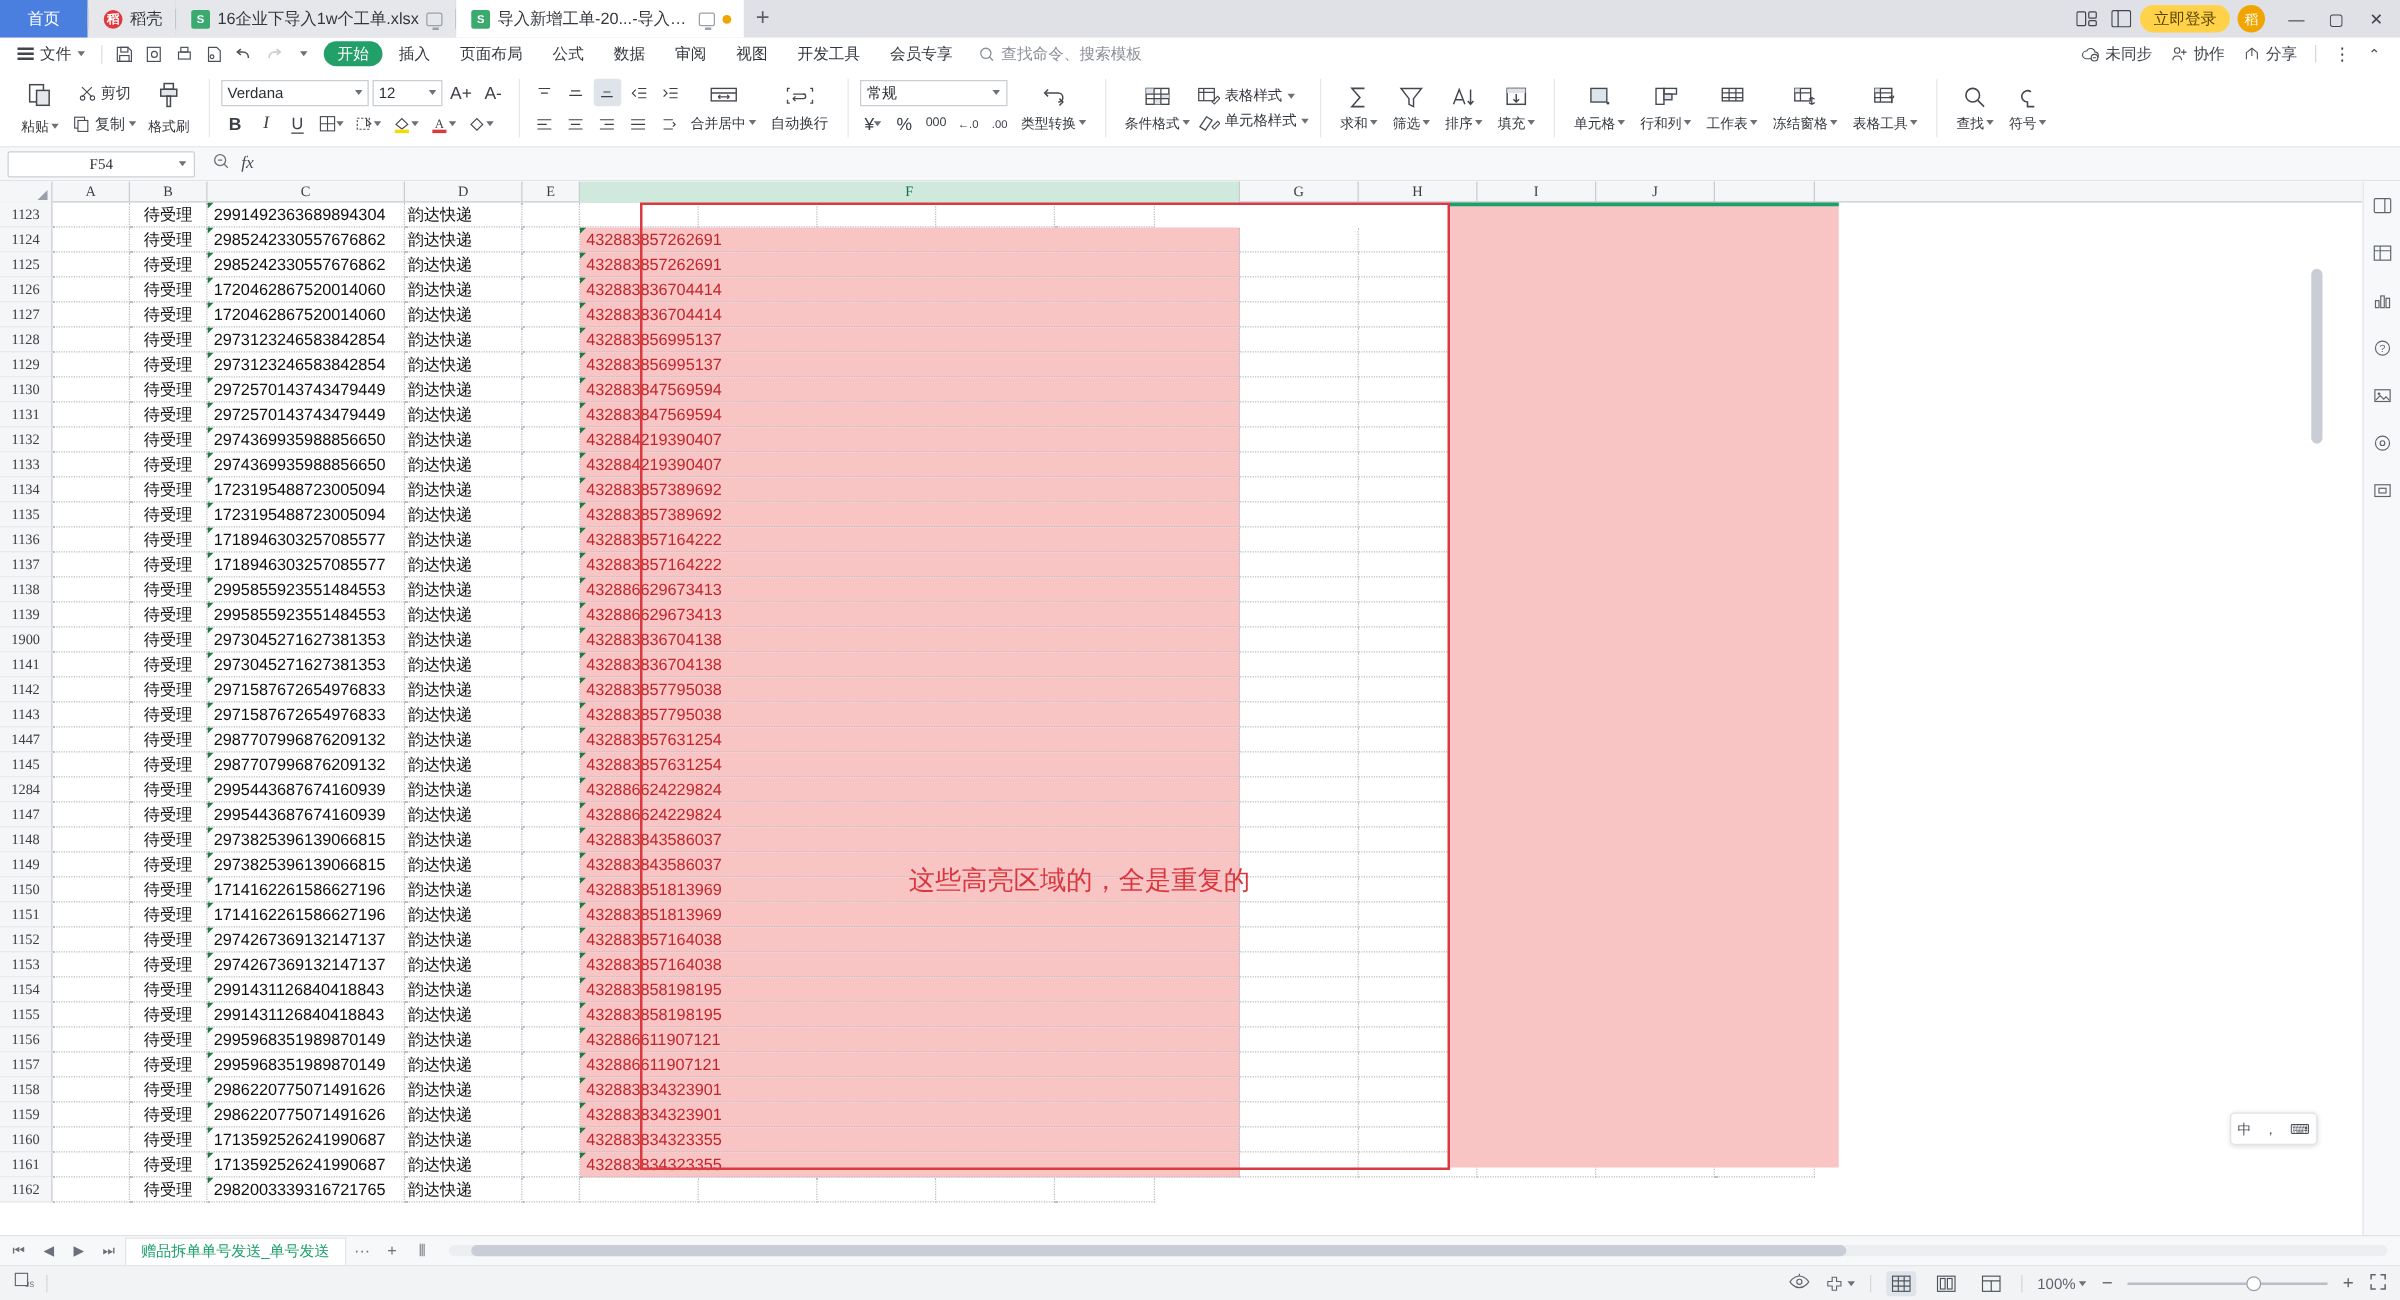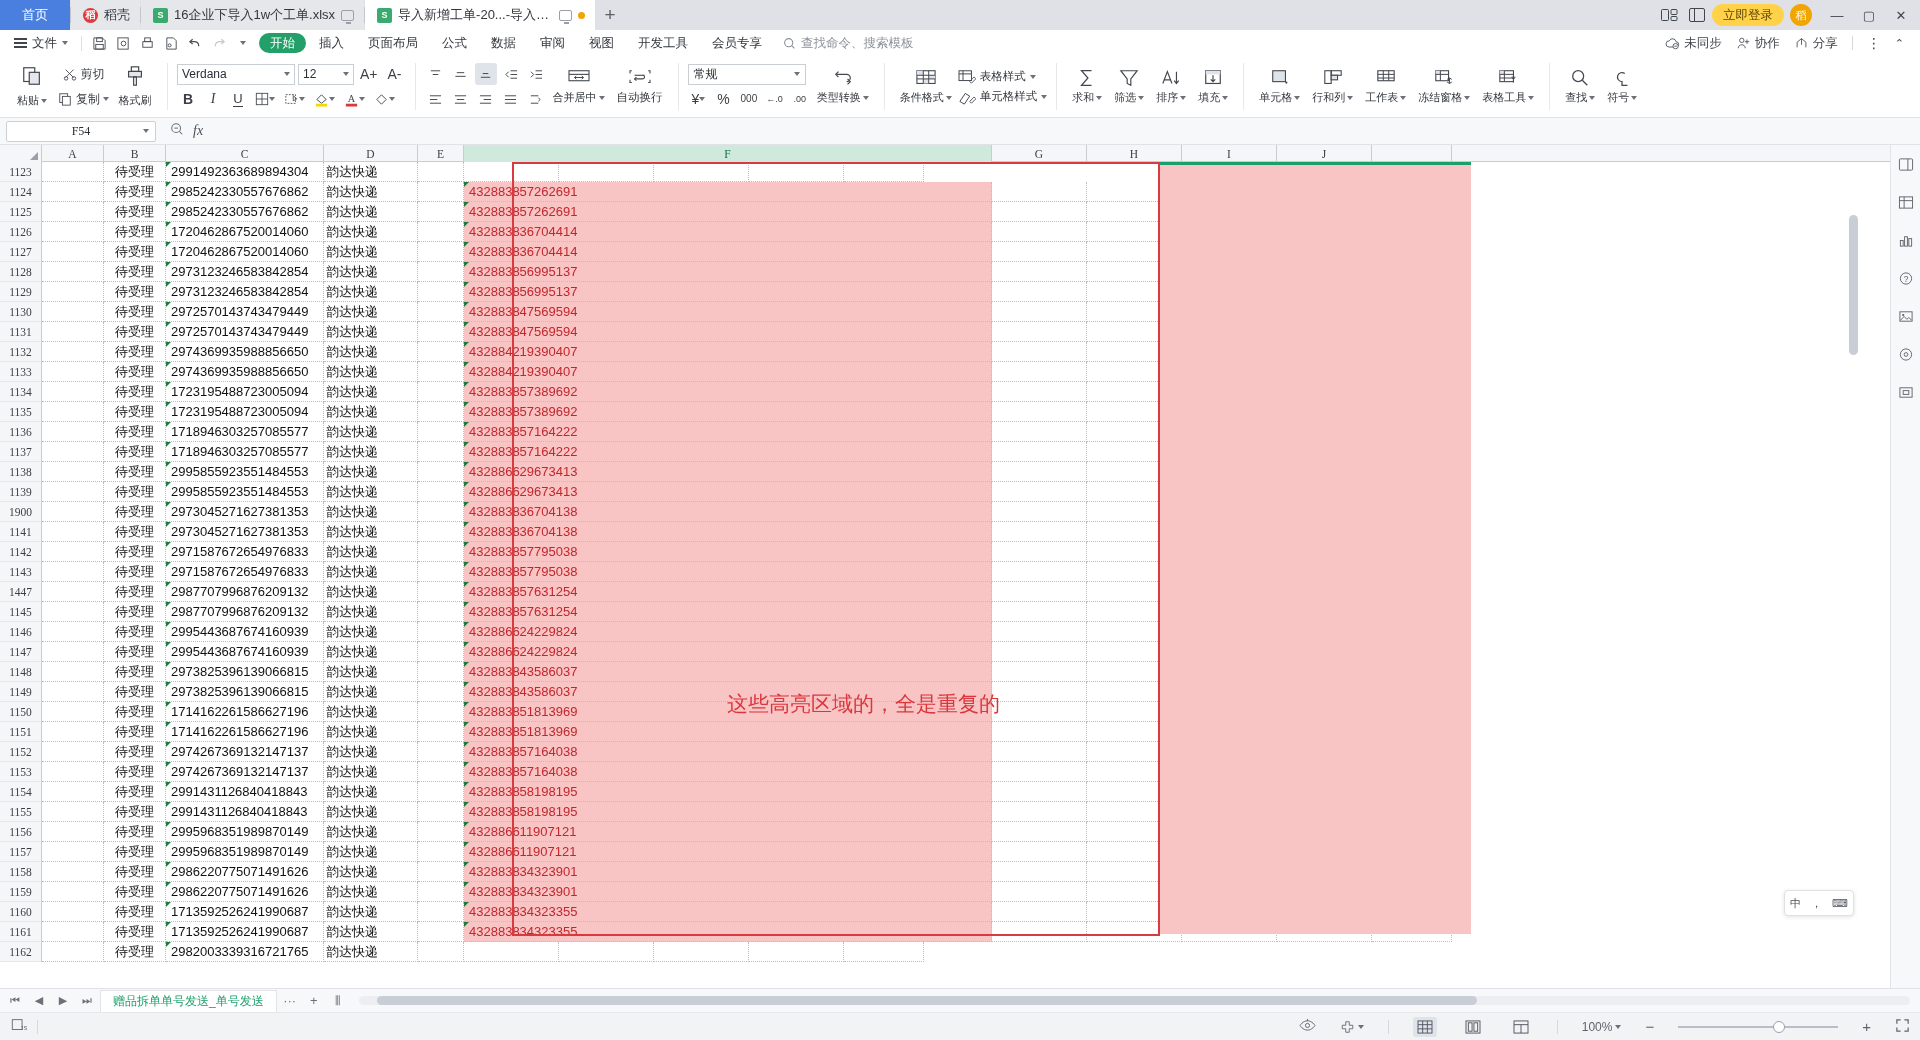--- a/index.html
+++ b/index.html
@@ -125,21 +125,21 @@
   .sheetbar{height:24px;background:#f7f8fa;border-top:1px solid #e0e2e6;display:flex;align-items:center;padding:0 4px;gap:2px;flex:none;}
   .navb{width:22px;height:20px;display:flex;align-items:center;justify-content:center;color:#6b7079;font-size:11px;}
   .sheettab{height:22px;background:#fff;display:flex;align-items:center;padding:0 12px;font-size:12px;color:#1aa06a;border:1px solid #e2e4e8;border-bottom:none;}
   .shm{width:22px;height:20px;display:flex;align-items:center;justify-content:center;color:#6b7079;font-size:13px;}
   .hscroll{flex:1;height:9px;background:#eceef1;border-radius:5px;margin-left:8px;margin-right:6px;position:relative;}
   .hthumb{position:absolute;left:18px;top:0;height:9px;width:1100px;background:#c9ced6;border-radius:5px;}
 
   
   .statusbar{height:28px;background:#f2f3f5;display:flex;align-items:center;padding:0 10px;flex:none;border-top:1px solid #e4e6ea;}
   .sb-left{display:flex;align-items:center;gap:10px;color:#5f646c;}
-  .sb-right{margin-left:auto;display:flex;align-items:center;gap:24px;color:#5f646c;font-size:12px;}
+  .sb-right{margin-left:auto;display:flex;align-items:center;gap:12px;color:#5f646c;font-size:12px;}
   .viewb{width:24px;height:20px;display:flex;align-items:center;justify-content:center;color:#4f545c;border-radius:3px;}
   .viewb.on{background:#dfe3ea;}
   .zslider{width:160px;height:12px;position:relative;display:flex;align-items:center;}
   .ztrack{width:100%;height:2px;background:#b9bec6;}
   .zknob{position:absolute;left:95px;width:12px;height:12px;border-radius:50%;background:#fff;border:1.5px solid #9aa0aa;}
   .divv{width:1px;height:14px;background:#d5d8dd;}
 </style>
 </head>
 <body>
 
@@ -1646,21 +1646,21 @@
               <span style="padding-left: 0px;"></span>
             </div>
             <div class="cell c-j">
               <span style="padding-left: 0px;"></span>
             </div>
             <div class="cell c-k">
               <span style="padding-left: 0px;"></span>
             </div>
           </div>
           <div class="row">
-            <div class="rh">1146</div>
+            <div class="rh">1284</div>
             <div class="cell c-a">
               <span style="padding-left: 0px;"></span>
             </div>
             <div class="cell c-b">
               <span style="padding-left: 0px;">待受理</span>
             </div>
             <div class="cell c-c">
               <span class="mk"></span>
               <span style="padding-left: 3px;">2995443687674160939</span>
             </div>

